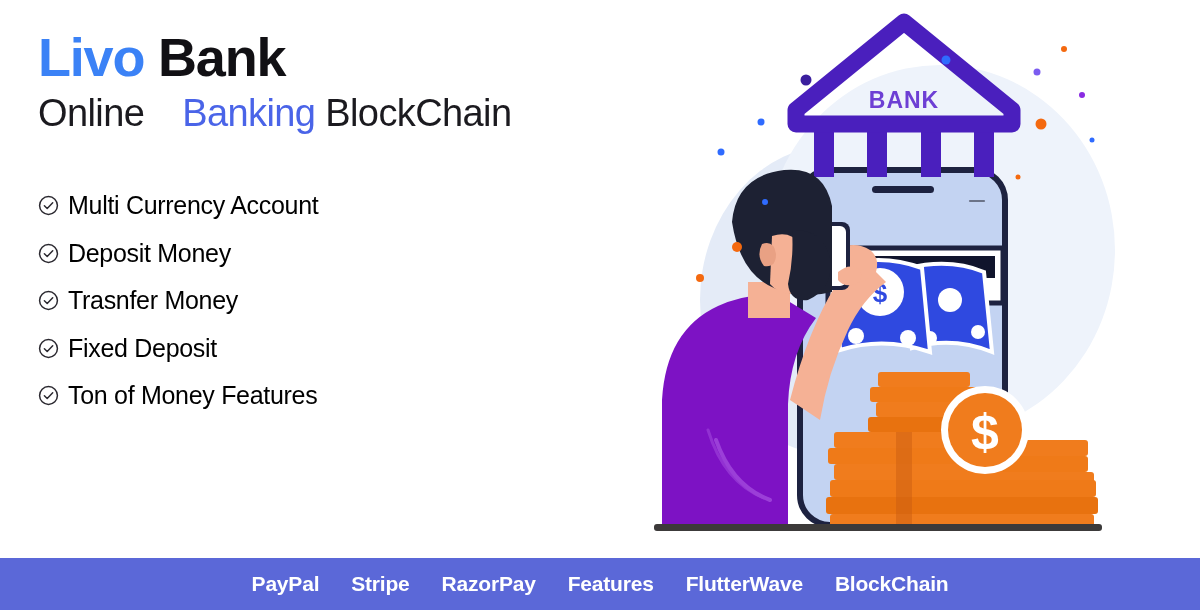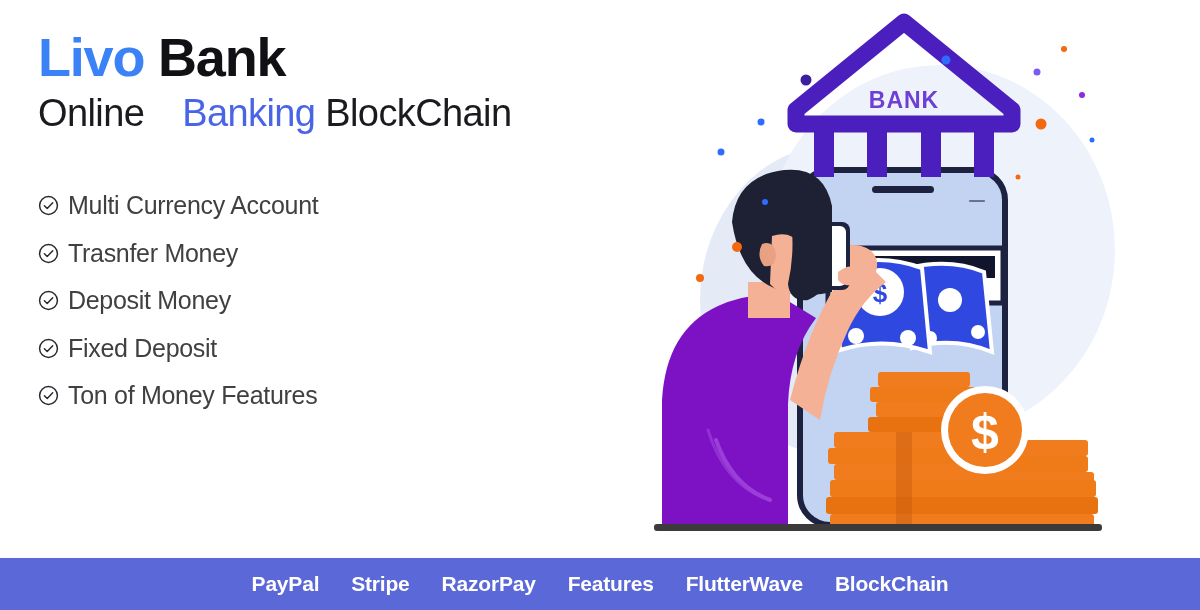--- a/index.html
+++ b/index.html
@@ -74,21 +74,21 @@
   .check-icon {
     flex: 0 0 auto;
     width: 21px;
     height: 21px;
     display: block;
   }
   .feature-label {
     font-size: 25px;
     font-weight: 400;
     letter-spacing: -0.3px;
-    color: #404040;
+    color: #000000;
     white-space: nowrap;
   }
 
   
   .illustration {
     position: absolute;
     left: 640px;
     top: 0;
     width: 560px;
     height: 558px;
@@ -145,30 +145,30 @@
         </span>
         <span class="feature-label">Multi Currency Account</span>
       </li>
       <li class="feature-item">
         <span class="check-icon">
           <svg viewBox="0 0 24 24" width="21" height="21">
               <circle cx="12" cy="12" r="10.2" fill="none" stroke="#2b2930" stroke-width="1.7"></circle>
               <path d="M7.3 12.3 L10.5 15.4 L16.8 8.8" fill="none" stroke="#2b2930" stroke-width="1.7" stroke-linecap="round" stroke-linejoin="round"></path>
             </svg>
         </span>
+        <span class="feature-label">Deposit Money</span>
+      </li>
+      <li class="feature-item">
+        <span class="check-icon">
+          <svg viewBox="0 0 24 24" width="21" height="21">
+              <circle cx="12" cy="12" r="10.2" fill="none" stroke="#2b2930" stroke-width="1.7"></circle>
+              <path d="M7.3 12.3 L10.5 15.4 L16.8 8.8" fill="none" stroke="#2b2930" stroke-width="1.7" stroke-linecap="round" stroke-linejoin="round"></path>
+            </svg>
+        </span>
         <span class="feature-label">Trasnfer Money</span>
-      </li>
-      <li class="feature-item">
-        <span class="check-icon">
-          <svg viewBox="0 0 24 24" width="21" height="21">
-              <circle cx="12" cy="12" r="10.2" fill="none" stroke="#2b2930" stroke-width="1.7"></circle>
-              <path d="M7.3 12.3 L10.5 15.4 L16.8 8.8" fill="none" stroke="#2b2930" stroke-width="1.7" stroke-linecap="round" stroke-linejoin="round"></path>
-            </svg>
-        </span>
-        <span class="feature-label">Deposit Money</span>
       </li>
       <li class="feature-item">
         <span class="check-icon">
           <svg viewBox="0 0 24 24" width="21" height="21">
               <circle cx="12" cy="12" r="10.2" fill="none" stroke="#2b2930" stroke-width="1.7"></circle>
               <path d="M7.3 12.3 L10.5 15.4 L16.8 8.8" fill="none" stroke="#2b2930" stroke-width="1.7" stroke-linecap="round" stroke-linejoin="round"></path>
             </svg>
         </span>
         <span class="feature-label">Fixed Deposit</span>
       </li>

